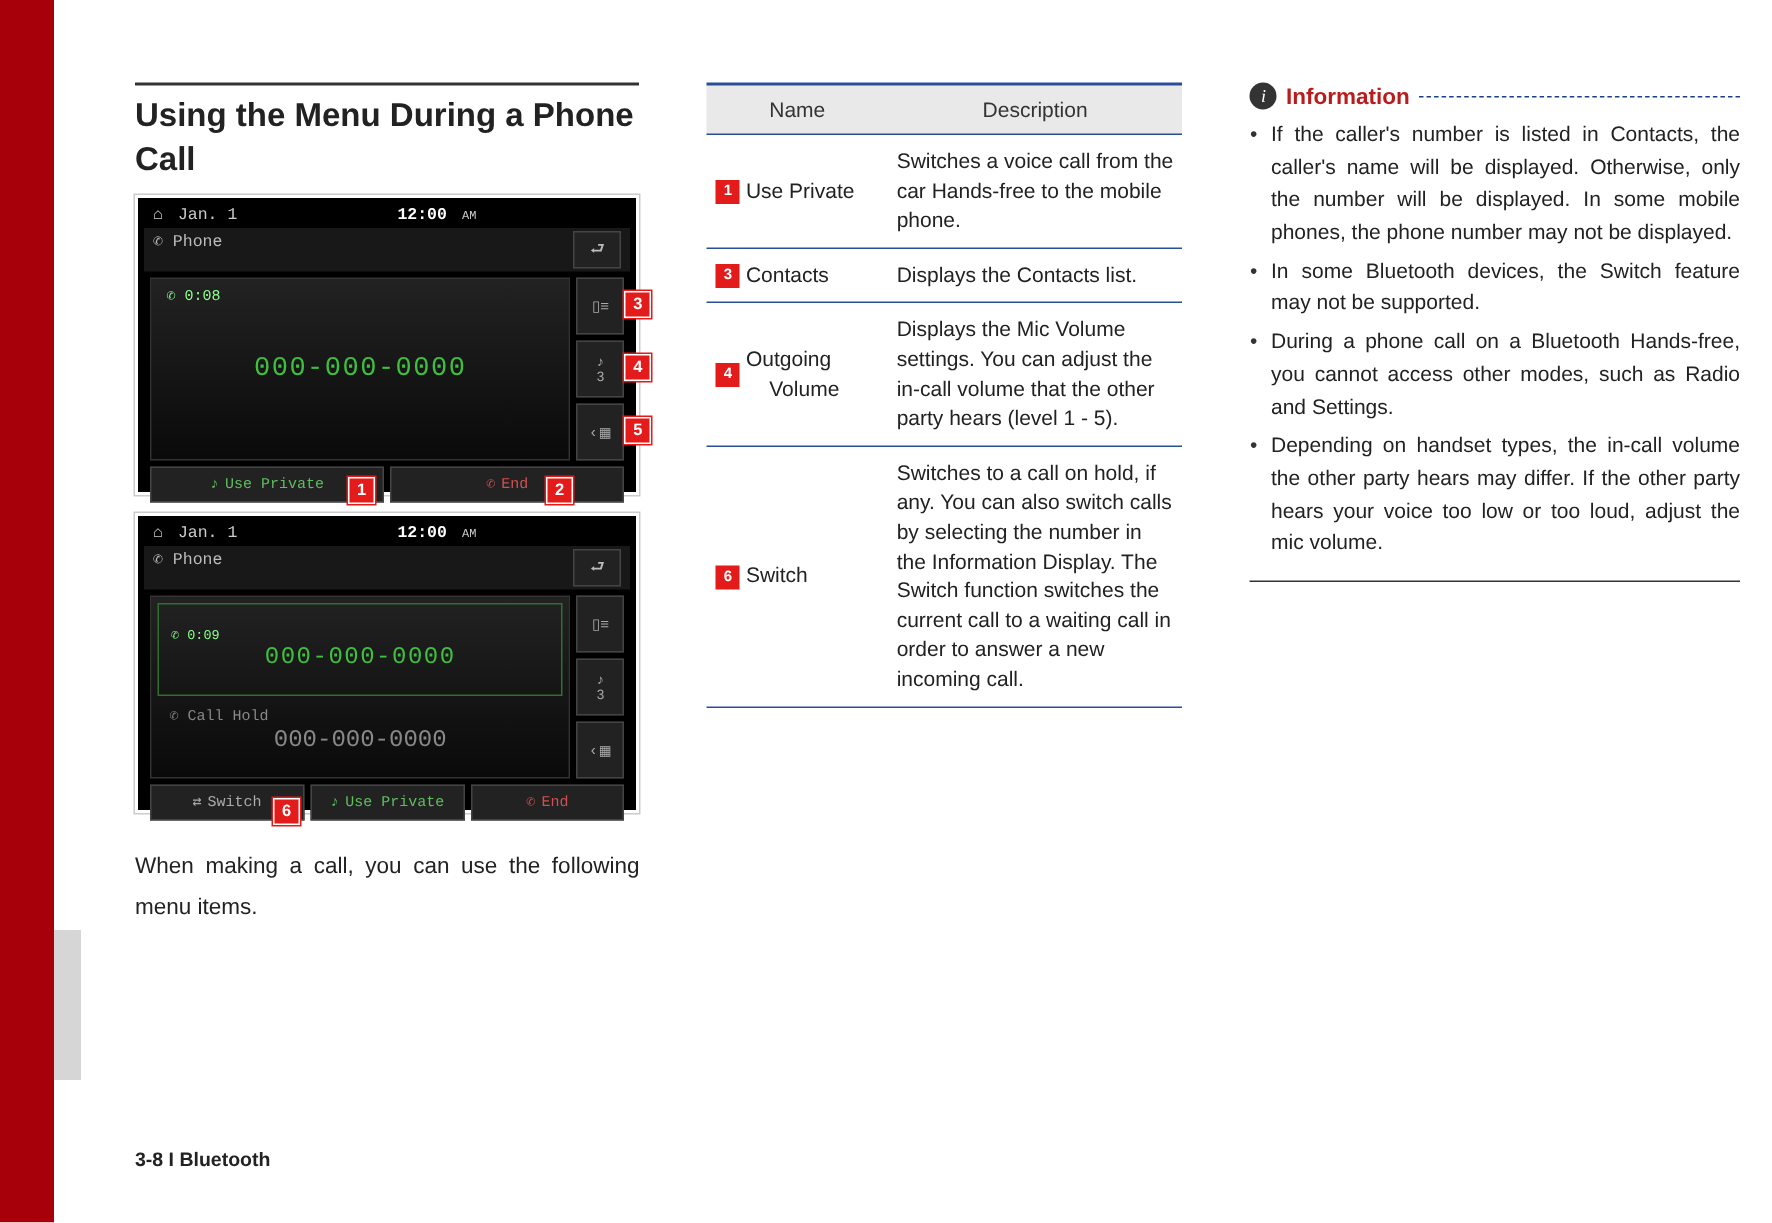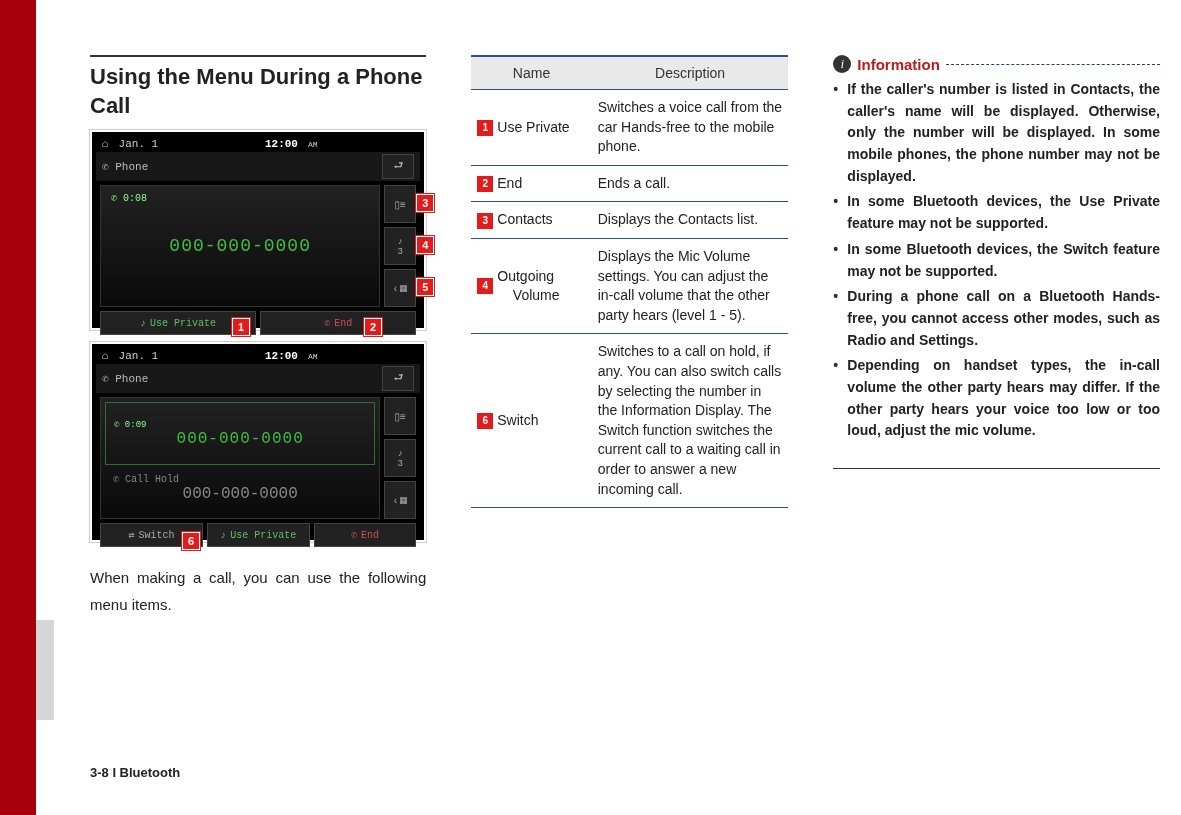--- a/index.html
+++ b/index.html
@@ -66,21 +66,21 @@
     display: flex;
     align-items: center;
     gap: 10px;
     padding: 2px 6px;
     font-family: "Courier New", monospace;
     font-size: 11px;
     color: #ccc;
   }
   .screenshot .phonebar {
     display: flex;
-    align-items: center;
+    align-items: flex-start;
     justify-content: space-between;
     padding: 2px 6px;
     font-family: "Courier New", monospace;
     font-size: 11px;
     background: #181818;
     color: #bbb;
   }
   .main-area {
     display: flex;
     height: 130px;
@@ -231,22 +231,21 @@
     flex:1;
     border-bottom: 1px dashed #1a3f8a;
     height:1px;
   }
   ul.info {
     list-style: none;
     font-size: 14px;
     line-height:1.55;
     text-align: justify;
     border-bottom:1px solid #333;
-    padding-bottom:22px;
-    font-weight:bold;
+    padding-bottom:10px;
   }
   ul.info li {
     position:relative;
     padding-left: 14px;
     margin-bottom: 4px;
   }
   ul.info li:before {
     content:"•";
     position:absolute;
     left:0;
@@ -396,24 +395,20 @@
       <thead>
         <tr>
           <th>Name</th>
           <th>Description</th>
         </tr>
       </thead>
       <tbody>
         <tr>
           <td class="name-cell"><span class="num-marker">1</span><span>Use Private</span></td>
           <td>Switches a voice call from the car Hands-free to the mobile phone.</td>
-        </tr>
-        <tr>
-          <td class="name-cell"><span class="num-marker">2</span><span>End</span></td>
-          <td>Ends a call.</td>
         </tr>
         <tr>
           <td class="name-cell"><span class="num-marker">3</span><span>Contacts</span></td>
           <td>Displays the Contacts list.</td>
         </tr>
         <tr>
           <td class="name-cell"><span class="num-marker">4</span><span style="display:inline-block;vertical-align:middle;width:70%;">Outgoing<br>&nbsp;&nbsp;&nbsp;&nbsp;Volume</span></td>
           <td>Displays the Mic Volume settings. You can adjust the in-call volume that the other party hears (level 1 - 5).</td>
         </tr>
         <tr>
@@ -425,21 +420,20 @@
   </div>
 
   <div class="col col3">
     <div class="info-header">
       <div class="icon-i">i</div>
       <div class="title">Information</div>
       <div class="dashes"></div>
     </div>
     <ul class="info">
       <li>If the caller's number is listed in Contacts, the caller's name will be displayed. Otherwise, only the number will be displayed. In some mobile phones, the phone number may not be displayed.</li>
-      <li>In some Bluetooth devices, the Use Private feature may not be supported.</li>
       <li>In some Bluetooth devices, the Switch feature may not be supported.</li>
       <li>During a phone call on a Bluetooth Hands-free, you cannot access other modes, such as Radio and Settings.</li>
       <li>Depending on handset types, the in-call volume the other party hears may differ. If the other party hears your voice too low or too loud, adjust the mic volume.</li>
     </ul>
   </div>
 
 </div>
 
 <div class="page-footer">3-8 I Bluetooth</div>
 

